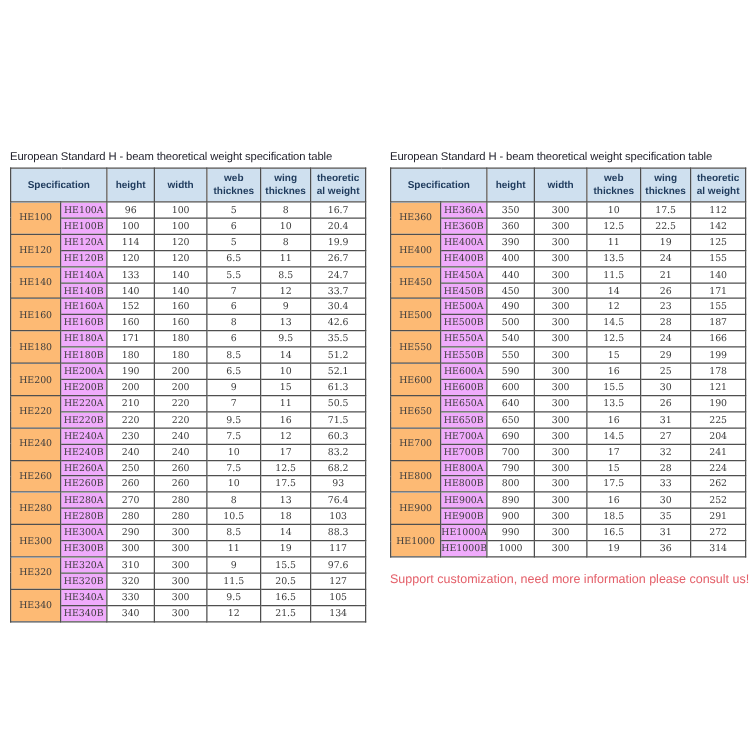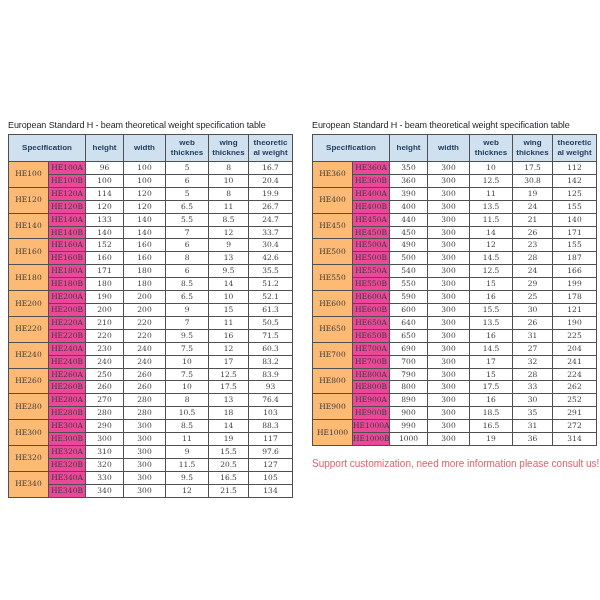--- a/index.html
+++ b/index.html
@@ -26,21 +26,21 @@
     background:#cfe0ef;color:#1e3a5c;
     font-family:"Liberation Sans",sans-serif;
     font-size:8px;font-weight:bold;height:26px;line-height:1.2;
   }
   table.spec td{
     font-family:"DejaVu Serif",serif;
     font-size:7.5px;color:#3c3c3c;height:11.9px;line-height:11.9px;
     background:#ffffff;
   }
   table.spec td.spec-group{background:#fdba74;}
-  table.spec td.spec-sub{background:#ec4899;margin-left:24px;}
+  table.spec td.spec-sub{background:#f0abfc;margin-left:24px;}
   .note{
     margin-top:12px;text-align:center;
     font-family:"Liberation Sans",sans-serif;
     font-size:10px;color:#e4606a;white-space:nowrap;
   }
 </style>
 </head>
 <body>
 
 <div class="tbl-wrap" id="left-table-section">
@@ -202,21 +202,21 @@
           <td>17</td>
           <td>83.2</td>
         </tr>
         <tr>
           <td class="spec-group" rowspan="2">HE260</td>
           <td class="spec-sub">HE260A</td>
           <td>250</td>
           <td>260</td>
           <td>7.5</td>
           <td>12.5</td>
-          <td>83.9</td>
+          <td>68.2</td>
         </tr>
         <tr>
           <td class="spec-sub">HE260B</td>
           <td>260</td>
           <td>260</td>
           <td>10</td>
           <td>17.5</td>
           <td>93</td>
         </tr>
         <tr>
@@ -321,21 +321,21 @@
           <td>300</td>
           <td>10</td>
           <td>17.5</td>
           <td>112</td>
         </tr>
         <tr>
           <td class="spec-sub">HE360B</td>
           <td>360</td>
           <td>300</td>
           <td>12.5</td>
-          <td>30.8</td>
+          <td>22.5</td>
           <td>142</td>
         </tr>
         <tr>
           <td class="spec-group" rowspan="2">HE400</td>
           <td class="spec-sub">HE400A</td>
           <td>390</td>
           <td>300</td>
           <td>11</td>
           <td>19</td>
           <td>125</td>

